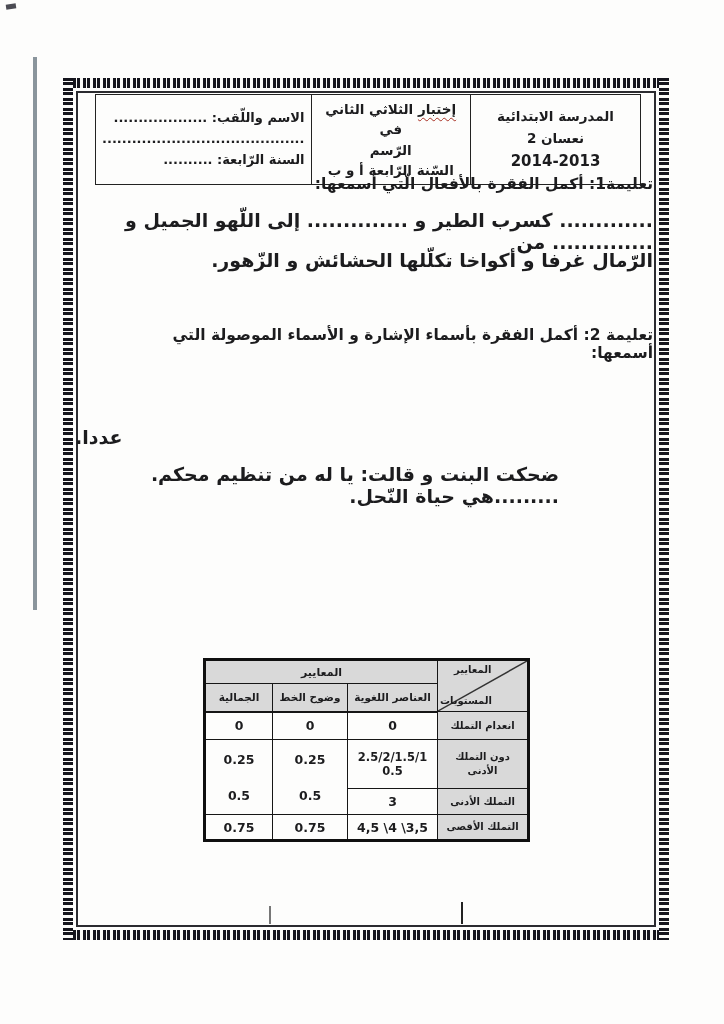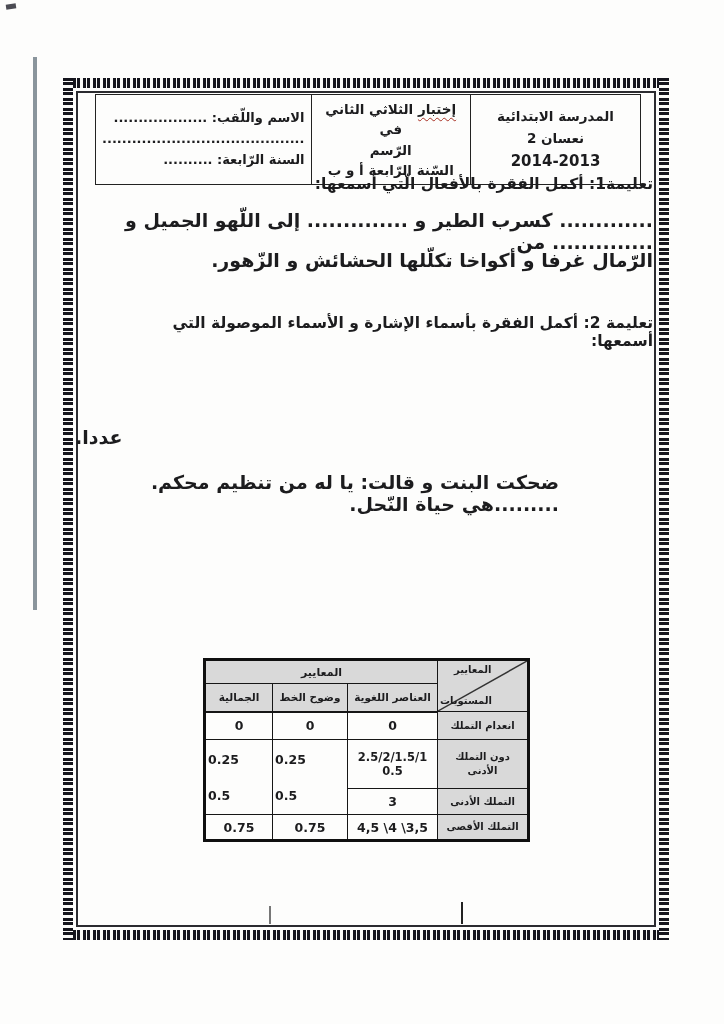--- a/index.html
+++ b/index.html
@@ -31,39 +31,39 @@
   .cell-exam{width:170px;text-align:center;font-weight:bold;font-size:13.5px;line-height:1.5;}
   .cell-name{width:196px;font-weight:bold;font-size:13px;line-height:1.6;}
   .years{direction:ltr;unicode-bidi:isolate;font-size:15px;}
   .wavy{text-decoration:underline wavy #a93226;text-decoration-thickness:1px;text-underline-offset:3px;}
 
   
   .ar{position:absolute;direction:rtl;text-align:right;font-weight:bold;}
   .instr{font-size:15.5px;right:16px;left:60px;}
   .para{font-size:19px;right:16px;left:16px;letter-spacing:0px;}
   .t1{top:97px}.p1l1{top:131px}.p1l2{top:171px}
-  .t2{top:236px}.p2l1{top:287px}.p2l2{top:317px}
+  .t2{top:248px}.p2l1{top:287px}.p2l2{top:317px}
   .p2l3{top:348px;text-align:left;left:12px;right:16px;}
-  .sent{top:385px;right:110px;left:12px;margin-top:8px;}
+  .sent{top:385px;right:110px;left:12px;}
 
   
   .rubric{position:absolute;left:140px;top:580px;width:324px;border-collapse:collapse;
           direction:rtl;table-layout:fixed;border:3px solid #101010;}
   .rubric td{border:1.5px solid #161616;text-align:center;vertical-align:middle;padding:1px 2px;}
   .shade{background:#d9d9d9;}
   .num{font-weight:bold;font-size:12.5px;direction:ltr;}
   .rlabel{font-weight:bold;font-size:10px;line-height:1.35;border-right:2.5px solid #161616;}
   .subhead{font-weight:bold;font-size:10.5px;}
   .crit-span{font-weight:bold;font-size:11px;border-bottom:2px solid #161616;}
   .subrow td{border-bottom:2.5px solid #161616;}
   .diag{position:relative;padding:0;border-right:0;}
   .diag svg{position:absolute;inset:0;width:100%;height:100%;}
   .diag .t-top{position:absolute;top:3px;left:16px;font-size:10px;font-weight:bold;}
   .diag .t-bot{position:absolute;bottom:5px;left:2px;font-size:10px;font-weight:bold;}
-  .merged-vals{display:flex;flex-direction:column;justify-content:space-around;height:72px;align-items:flex-end;}
+  .merged-vals{display:flex;flex-direction:column;justify-content:space-around;height:72px;}
 </style>
 </head>
 <body>
 
 <div class="page">
 
   <div class="corner-speck"></div>
   <div class="scan-line"></div>
 
   <div class="frame">

